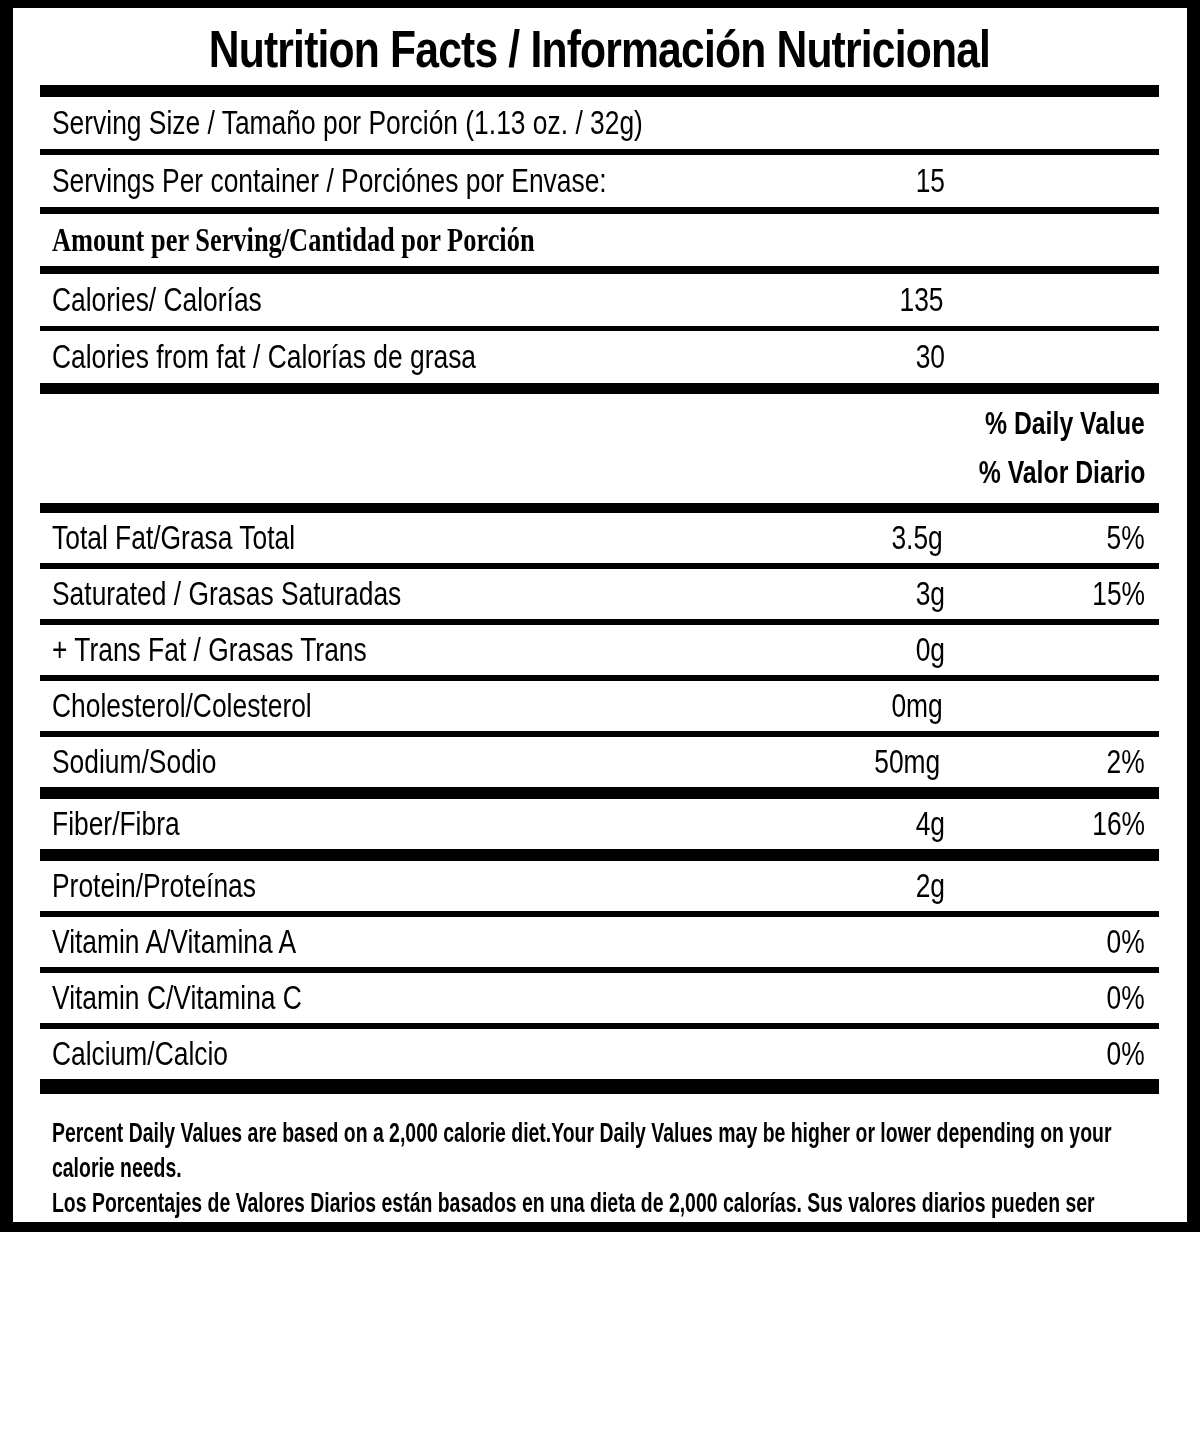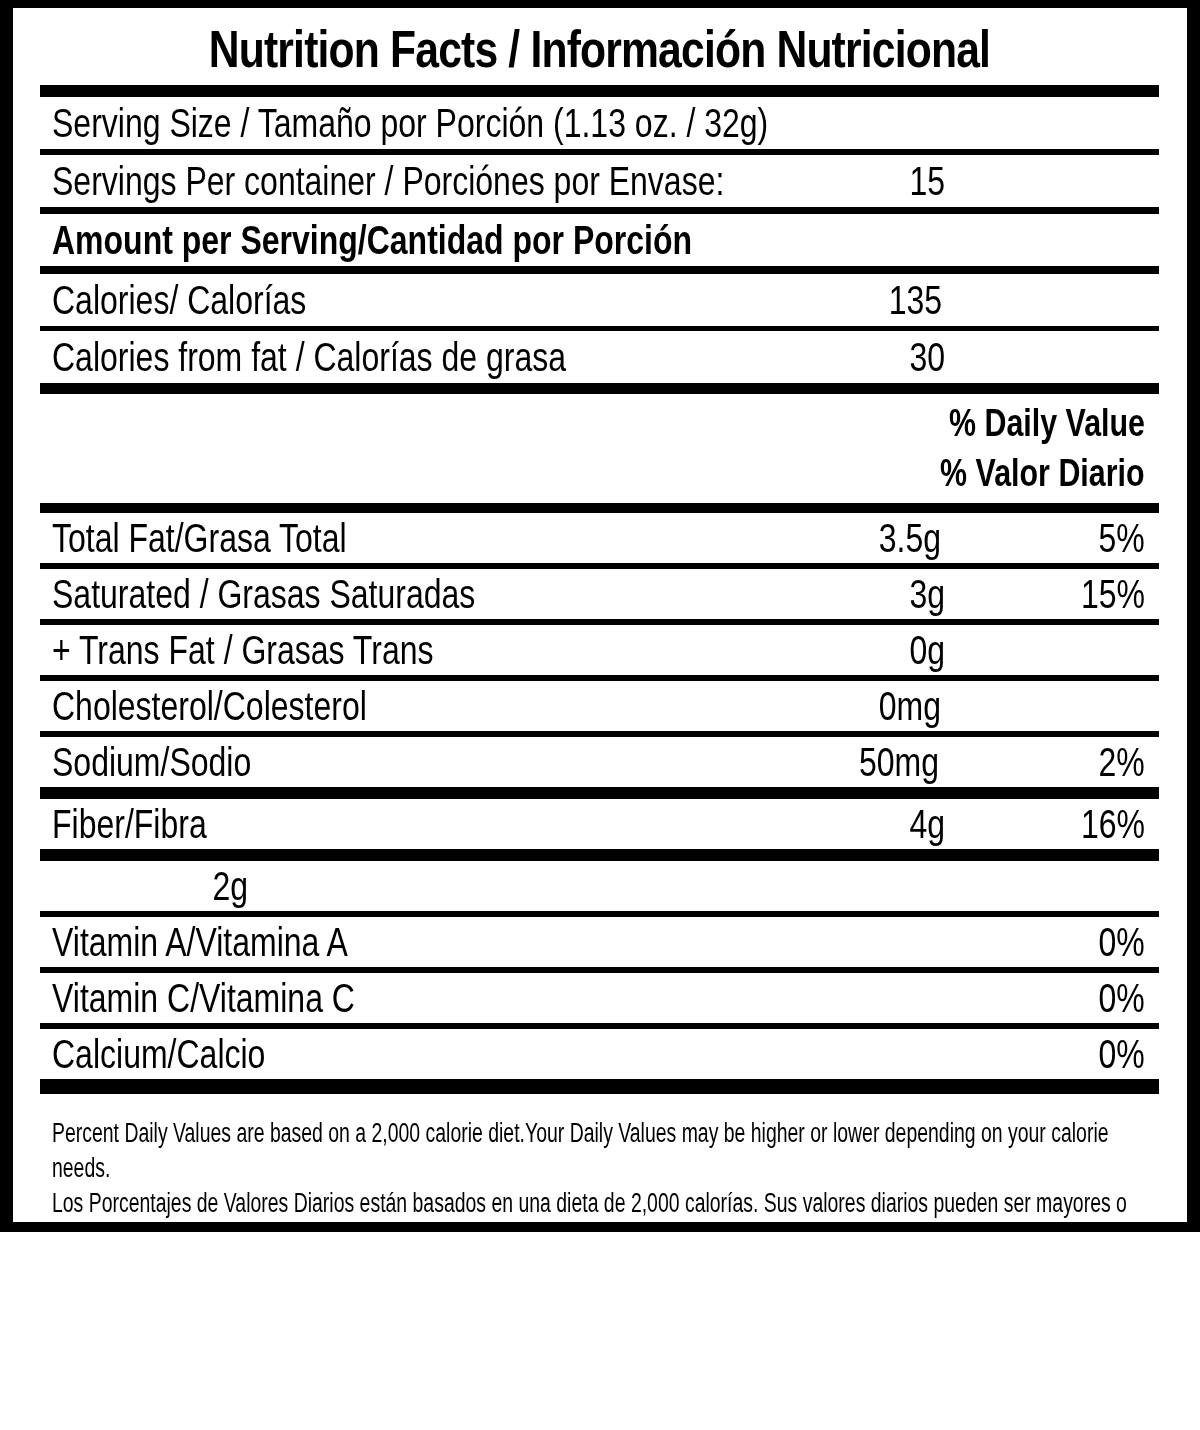--- a/index.html
+++ b/index.html
@@ -46,27 +46,27 @@
   .s7  { height: 7px; }
   .s8  { height: 8px; }
   .s9  { height: 9px; }
   .s10 { height: 10px; }
   .s11 { height: 11px; }
 
   
   .row {
     display: flex;
     align-items: center;
-    font-size: 40px;
+    font-size: 33px;
     padding-left: 12px;
   }
   .r52 { height: 52px; }
   .r50 { height: 50px; }
   .row .lbl { flex: 1; min-width: 0; }
-  .bold { font-weight: bold; }
+  .bold { font-weight: bold; font-family: Liberation Serif, serif; }
 
   
   .cx {
     display: inline-block;
     white-space: nowrap;
     transform: scaleX(0.8);
     transform-origin: 0 50%;
   }
   .amount { width: 200px; text-align: right; }
   .amount .cx { transform-origin: 50% 50%; }
@@ -74,27 +74,27 @@
   .pct .cx { transform-origin: 100% 50%; }
 
   
   .dv-head {
     height: 109px;
     display: flex;
     flex-direction: column;
     justify-content: space-evenly;
     align-items: flex-end;
     padding-right: 14px;
-    font-size: 38px;
+    font-size: 31px;
     font-weight: bold;
   }
   .dv-head .cx { transform-origin: 100% 50%; }
 
   
-  .footnote { padding: 22px 0 0 12px; }
+  .footnote { padding: 22px 0 0 12px; font-weight: bold; }
   .fn-scale {
     width: 1535px;
     transform: scaleX(0.72);
     transform-origin: 0 0;
     font-size: 27px;
     line-height: 35px;
   }
   .fn-scale p { margin: 0; }
 </style>
 </head>
@@ -185,20 +185,21 @@
     <div class="row r50">
       <span class="lbl"><span class="cx">Fiber/Fibra</span></span>
       <span class="amount"><span class="cx">4g</span></span>
       <span class="pct"><span class="cx">16%</span></span>
     </div>
     <div class="sep s6"></div>
 
     <div class="sep s6"></div>
 
     <div class="row r50">
+      <span class="lbl"><span class="cx">Protein/Proteínas</span></span>
       <span class="amount"><span class="cx">2g</span></span>
       <span class="pct"><span class="cx"></span></span>
     </div>
     <div class="sep s6"></div>
 
     <div class="row r50">
       <span class="lbl"><span class="cx">Vitamin A/Vitamina A</span></span>
       <span class="amount"><span class="cx"></span></span>
       <span class="pct"><span class="cx">0%</span></span>
     </div>

